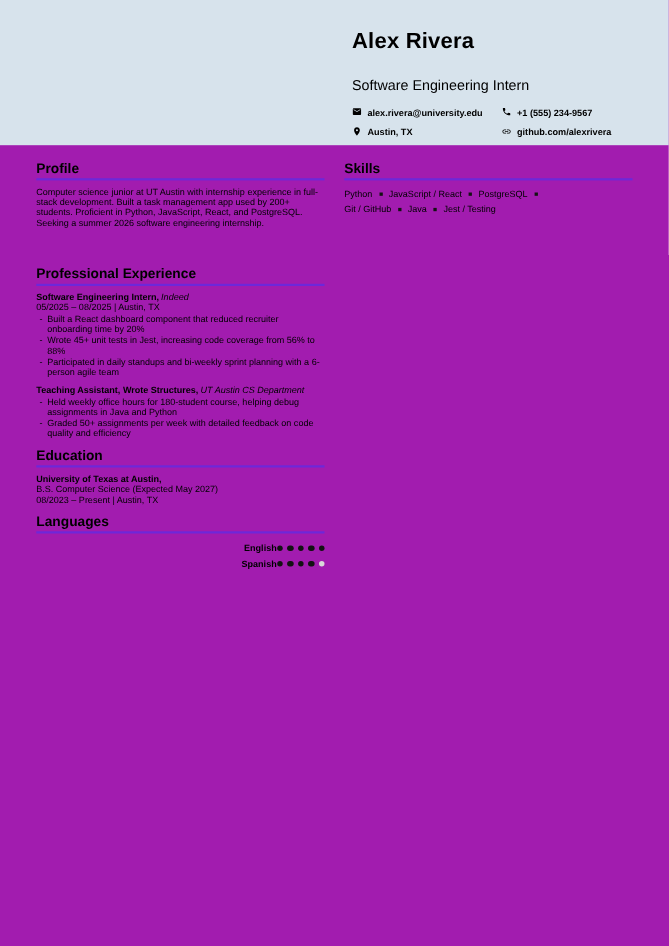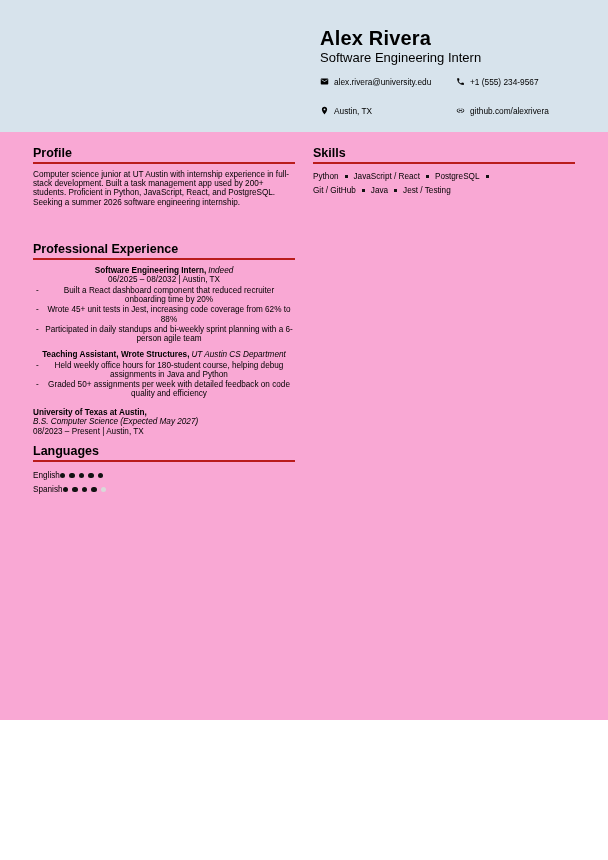--- a/index.html
+++ b/index.html
@@ -3,74 +3,75 @@
 <meta charset="utf-8">
 <style>
   * { margin:0; padding:0; box-sizing:border-box; }
   html,body { background:#ffffff; }
   body {
     width:608px; height:860px;
     font-family:"Liberation Sans", sans-serif;
     color:#000;
     overflow:hidden;
   }
-  .page { width:608px; height:720px; background:#f9a8d4; }
+  .page { width:608px; height:860px; background:#a21caf; }
 
   
   .header {
     height:132px;
     background:#d7e3ec;
     padding:26px 33px 0 320px;
   }
   .name { font-size:20px; font-weight:700; line-height:1.2; letter-spacing:.2px; }
-  .job-title { font-size:13px; margin-top:0; line-height:1.2; }
+  .job-title { font-size:13px; margin-top:20px; line-height:1.2; }
   .contacts {
     margin-top:11px;
     display:grid;
     grid-template-columns:136px auto;
-    row-gap:19px;
+    row-gap:8px;
+    font-weight:bold;
   }
   .contact { display:flex; align-items:center; gap:5px; font-size:8.3px; line-height:10px; }
   .contact svg { width:9px; height:9px; flex:none; display:block; }
 
   
   .content { display:flex; gap:18px; padding:15px 33px 0 33px; }
   .col-left  { width:262px; flex:none; }
   .col-right { width:262px; flex:none; }
 
   .section-heading {
     font-size:12.5px; font-weight:700; line-height:13px;
     padding-bottom:2px;
-    border-bottom:2px solid #b91c1c;
+    border-bottom:2px solid #6d28d9;
     margin-bottom:6px;
   }
   .sec { margin-bottom:7px; }
   .sec-profile { margin-bottom:8px; }
   .sec-experience { margin-bottom:9px;margin-top:36px; }
   .sec-education { margin-bottom:9px; }
 
   .body-text { font-size:8.2px; line-height:9.2px; }
 
   
-  .entry { margin-bottom:7px;text-align:center; }
+  .entry { margin-bottom:7px; }
   .entry-title { font-size:8.2px; line-height:9.6px; font-weight:700; }
   .entry-title .company { font-weight:400; font-style:italic; margin-left:2px; }
   .entry-dates { font-size:8.2px; line-height:9.6px; }
   .bullets { margin-top:1px; }
   .bullet { position:relative; padding-left:10px; font-size:8.2px; line-height:9.2px; margin-bottom:1px; }
   .bullet::before { content:"-"; position:absolute; left:3px; top:0; }
 
   
   .edu-school { font-size:8.2px; line-height:9.6px; font-weight:700; }
-  .edu-degree { font-size:8.2px; line-height:9.6px; font-style:italic; }
+  .edu-degree { font-size:8.2px; line-height:9.6px; }
   .edu-dates  { font-size:8.2px; line-height:9.6px; }
   .edu-details{ font-size:8.2px; line-height:9.2px; padding-left:8px; margin-top:1px; }
 
   
-  .lang-row { display:flex; justify-content:flex-start; align-items:center; height:14px; font-size:8.2px; }
+  .lang-row { display:flex; justify-content:flex-end; align-items:center; height:14px; font-size:8.2px;font-weight:bold; }
   .dots { display:flex; gap:4px; }
   .dot { width:5.5px; height:5.5px; border-radius:50%; }
   .dot.filled { background:#121212; }
   .dot.empty  { background:#d9d9d9; }
 
   
   .skills-line { font-size:8.2px; line-height:14px; max-width:215px; }
   .skill-item { white-space:nowrap; }
   .skill-sep {
     display:inline-block; width:3px; height:3px; background:#121212;
@@ -129,38 +130,39 @@
       <div class="sec sec-profile">
         <div class="section-heading">Profile</div>
         <div class="body-text">Computer science junior at UT Austin with internship experience in full-stack development. Built a task management app used by 200+ students. Proficient in Python, JavaScript, React, and PostgreSQL. Seeking a summer 2026 software engineering internship.</div>
       </div>
 
       <div class="sec sec-experience">
         <div class="section-heading">Professional Experience</div>
 
         <div class="entry">
           <div class="entry-title"><span>Software Engineering Intern,</span><span class="company">Indeed</span></div>
-          <div class="entry-dates">06/2025 – 08/2032 | Austin, TX</div>
+          <div class="entry-dates">05/2025 – 08/2025 | Austin, TX</div>
           <div class="bullets">
             <div class="bullet">Built a React dashboard component that reduced recruiter onboarding time by 20%</div>
-            <div class="bullet">Wrote 45+ unit tests in Jest, increasing code coverage from 62% to 88%</div>
+            <div class="bullet">Wrote 45+ unit tests in Jest, increasing code coverage from 56% to 88%</div>
             <div class="bullet">Participated in daily standups and bi-weekly sprint planning with a 6-person agile team</div>
           </div>
         </div>
 
         <div class="entry">
           <div class="entry-title"><span>Teaching Assistant, Wrote Structures,</span><span class="company">UT Austin CS Department</span></div>
           <div class="bullets">
             <div class="bullet">Held weekly office hours for 180-student course, helping debug assignments in Java and Python</div>
             <div class="bullet">Graded 50+ assignments per week with detailed feedback on code quality and efficiency</div>
           </div>
         </div>
       </div>
 
       <div class="sec sec-education">
+        <div class="section-heading">Education</div>
         <div class="edu-school">University of Texas at Austin,</div>
         <div class="edu-degree">B.S. Computer Science (Expected May 2027)</div>
         <div class="edu-dates">08/2023 – Present | Austin, TX</div>
       </div>
 
       <div class="sec sec-languages">
         <div class="section-heading">Languages</div>
         <div class="lang-row">
           <span>English</span>
           <span class="dots">

